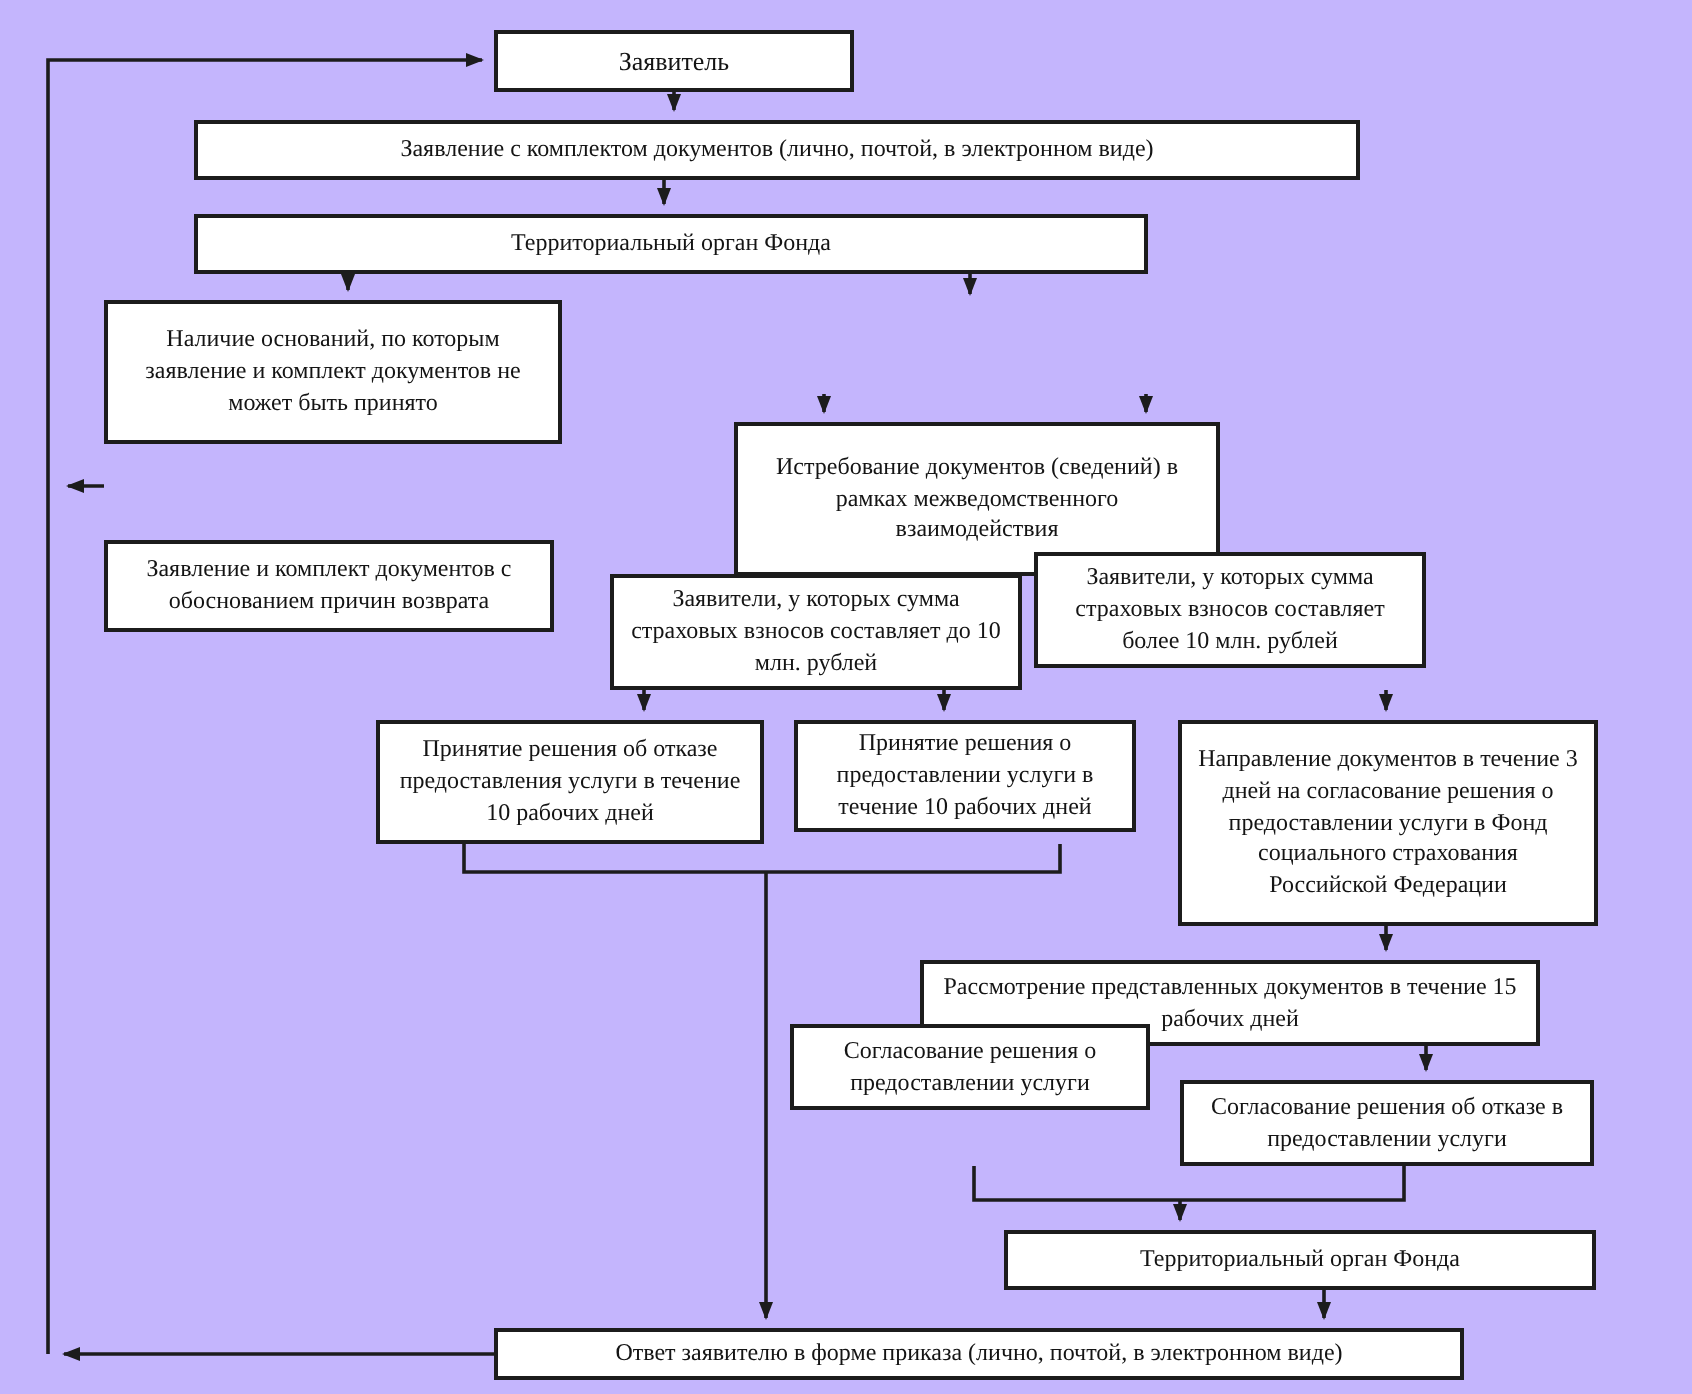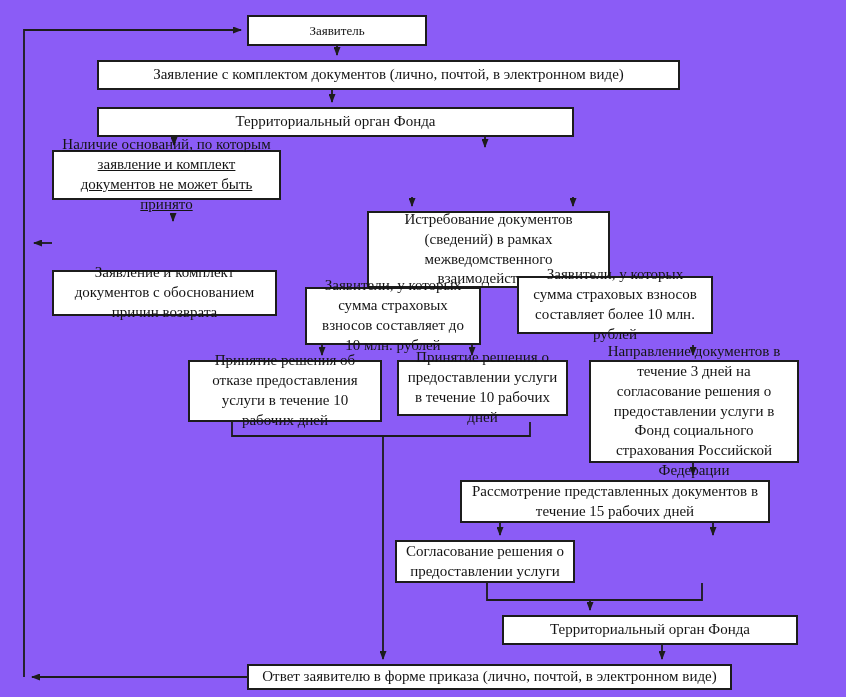--- a/index.html
+++ b/index.html
@@ -4,42 +4,42 @@
 <style>
   html, body {
     margin: 0;
     padding: 0;
     background: #ffffff;
   }
   #canvas {
     position: relative;
     width: 846px;
     height: 697px;
-    background: #8b5cf6;
+    background: #c4b5fd;
     font-family: "Liberation Serif", "DejaVu Serif", serif;
     color: #141414;
     overflow: hidden;
   }
   #connectors {
     position: absolute;
     left: 0;
     top: 0;
     width: 846px;
     height: 697px;
   }
   .node {
     position: absolute;
     box-sizing: border-box;
     border: 2px solid #1c1c1c;
     background: #ffffff;
     display: flex;
     align-items: center;
     justify-content: center;
     text-align: center;
-    font-size: 15px;
+    font-size: 12px;
     line-height: 1.32;
     padding: 2px 8px;
   }
   .node.big { font-size: 13px; }
 </style>
 </head>
 <body>
 
 <div id="canvas">
 
@@ -90,39 +90,40 @@
       <path d="M 662 645 L 662 659" marker-end="url(#ah)"></path>
     </g>
   </svg>
 
   <div class="node big" style="left:247px; top:15px; width:180px; height:31px;">Заявитель</div>
 
   <div class="node" style="left:97px; top:60px; width:583px; height:30px;">Заявление с комплектом документов (лично, почтой, в электронном виде)</div>
 
   <div class="node" style="left:97px; top:107px; width:477px; height:30px;">Территориальный орган Фонда</div>
 
-  <div class="node" style="left:52px; top:150px; width:229px; height:50px;text-decoration:underline;">Наличие оснований, по которым заявление и комплект документов не может быть принято</div>
+  <div class="node" style="left:52px; top:150px; width:229px; height:72px;">Наличие оснований, по которым заявление и комплект документов не может быть принято</div>
 
   <div class="node" style="left:52px; top:226px; width:225px; height:46px;margin-top:44px;">Заявление и комплект документов с обоснованием причин возврата</div>
 
 
   <div class="node" style="left:367px; top:211px; width:243px; height:77px;">Истребование документов (сведений) в рамках межведомственного взаимодействия</div>
 
-  <div class="node" style="left:305px; top:287px; width:176px; height:58px;">Заявители, у которых сумма страховых взносов составляет до 10 млн. рублей</div>
+  <div class="node" style="left:305px; top:287px; width:206px; height:58px;">Заявители, у которых сумма страховых взносов составляет до 10 млн. рублей</div>
 
   <div class="node" style="left:517px; top:276px; width:196px; height:58px;">Заявители, у которых сумма страховых взносов составляет более 10 млн. рублей</div>
 
   <div class="node" style="left:188px; top:360px; width:194px; height:62px;">Принятие решения  об отказе предоставления услуги в течение 10 рабочих дней</div>
 
   <div class="node" style="left:397px; top:360px; width:171px; height:56px;">Принятие решения  о предоставлении услуги в течение 10 рабочих дней</div>
 
   <div class="node" style="left:589px; top:360px; width:210px; height:103px;">Направление документов в течение 3 дней на согласование решения о предоставлении услуги в Фонд социального страхования Российской Федерации</div>
 
   <div class="node" style="left:460px; top:480px; width:310px; height:43px;">Рассмотрение представленных документов в течение 15 рабочих дней</div>
 
-  <div class="node" style="left:395px; top:540px; width:180px; height:43px;">Согласование решения о предоставлении услуги</div>
+  <div class="node" style="left:395px; top:512px; width:180px; height:43px;">Согласование решения о предоставлении услуги</div>
 
+  <div class="node" style="left:590px; top:540px; width:207px; height:43px;">Согласование решения об отказе в предоставлении услуги</div>
 
   <div class="node" style="left:502px; top:615px; width:296px; height:30px;">Территориальный орган Фонда</div>
 
   <div class="node" style="left:247px; top:664px; width:485px; height:26px;">Ответ заявителю в форме приказа (лично, почтой, в электронном виде)</div>
 
 </div>
 
 </body></html>

